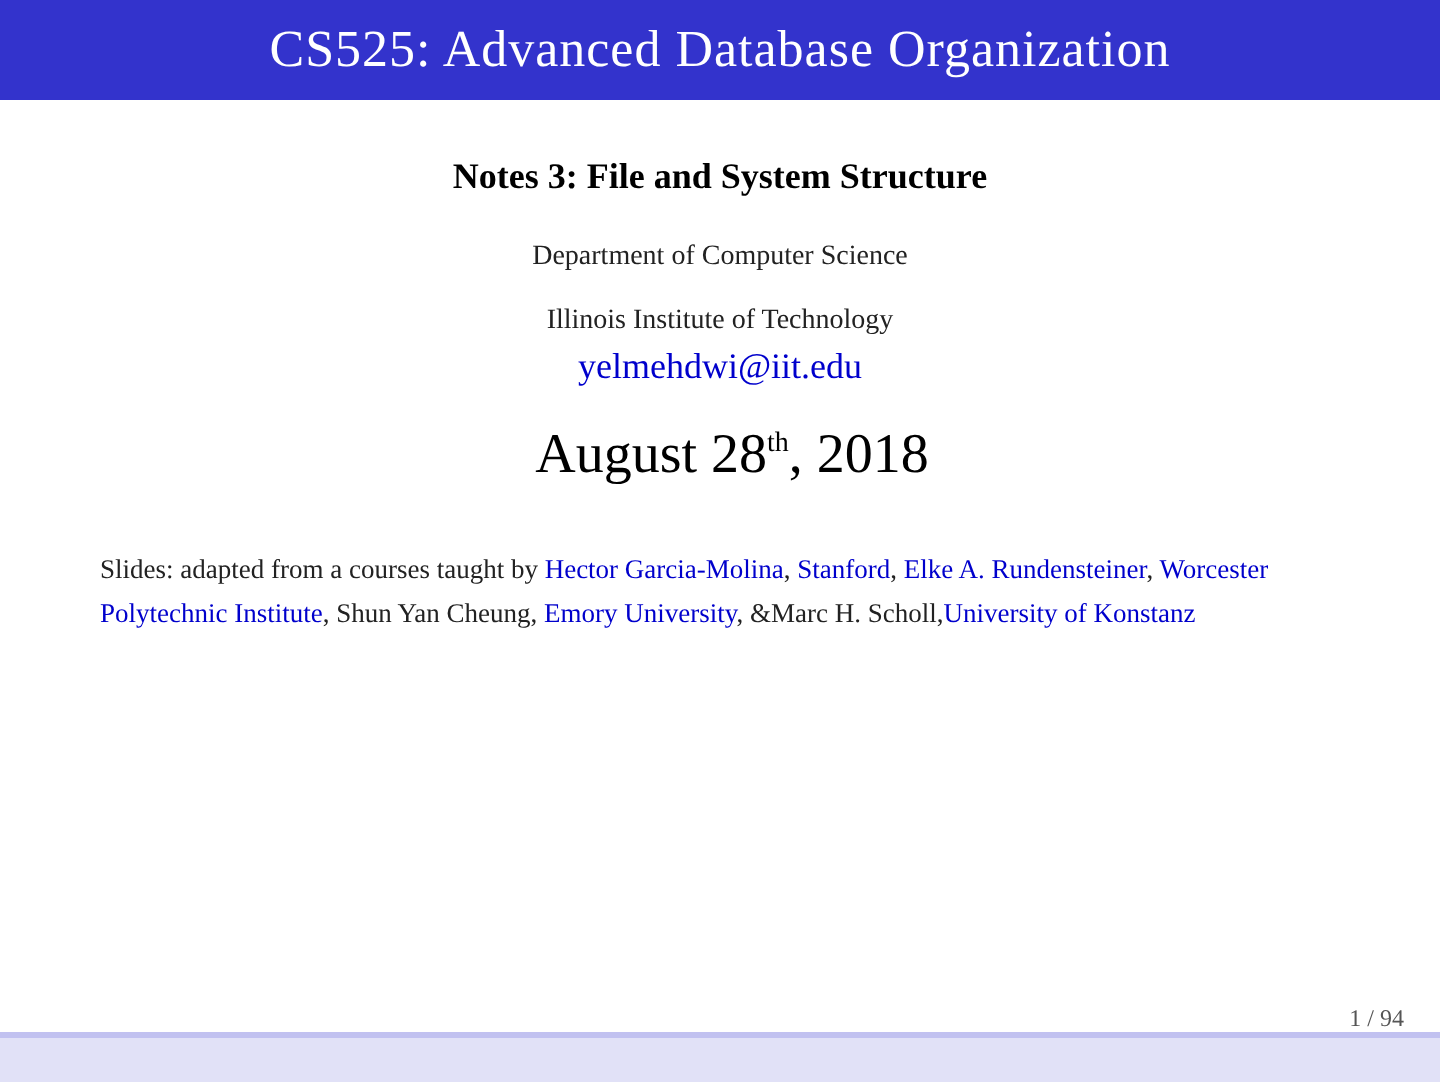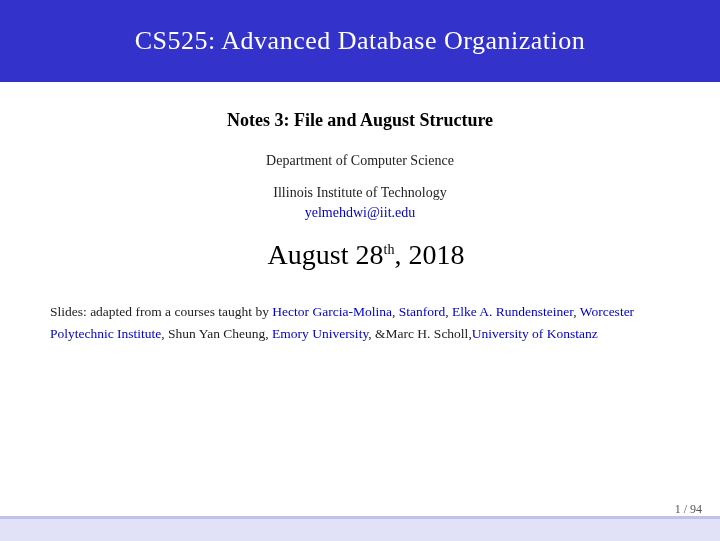--- a/index.html
+++ b/index.html
@@ -17,21 +17,21 @@
       height: 541px;
       background: #fff;
       display: flex;
       flex-direction: column;
       align-items: center;
     }
 
     .title-bar {
       width: 100%;
       background: #3333cc;
-      padding: 26px 30px;
+      padding: 10px 30px;
       text-align: center;
       margin-bottom: 0;
     }
 
     .title-bar h1 {
       color: #fff;
       font-size: 26px;
       font-weight: normal;
       font-family: Georgia, serif;
       letter-spacing: 0.5px;
@@ -69,21 +69,21 @@
     }
 
     .institution {
       font-size: 14px;
       color: #222;
       margin-bottom: 4px;
       font-family: Georgia, serif;
     }
 
     .email {
-      font-size: 14px;
+      font-size: 18px;
       color: #0000cc;
       margin-bottom: 18px;
       font-family: Georgia, serif;
       text-decoration: none;
     }
 
     .date {
       font-size: 28px;
       color: #000;
       margin-bottom: 30px;
@@ -143,21 +143,21 @@
 
 <div class="slide">
 
   <div class="title-bar" style="background: #3333cc;">
     <h1>CS525: Advanced Database Organization</h1>
   </div>
 
   <div class="content">
 
     <div class="subtitle">
-      <span>Notes 3:  File and August Structure</span>
+      <span>Notes 3:  File and System Structure</span>
     </div>
 
     <div class="department">Department of Computer Science</div>
     <div class="institution">Illinois Institute of Technology</div>
     <a class="email" href="#">yelmehdwi@iit.edu</a>
 
     <div class="date">
       <span>August 28</span><sup>th</sup><span>, 2018</span>
     </div>
 

